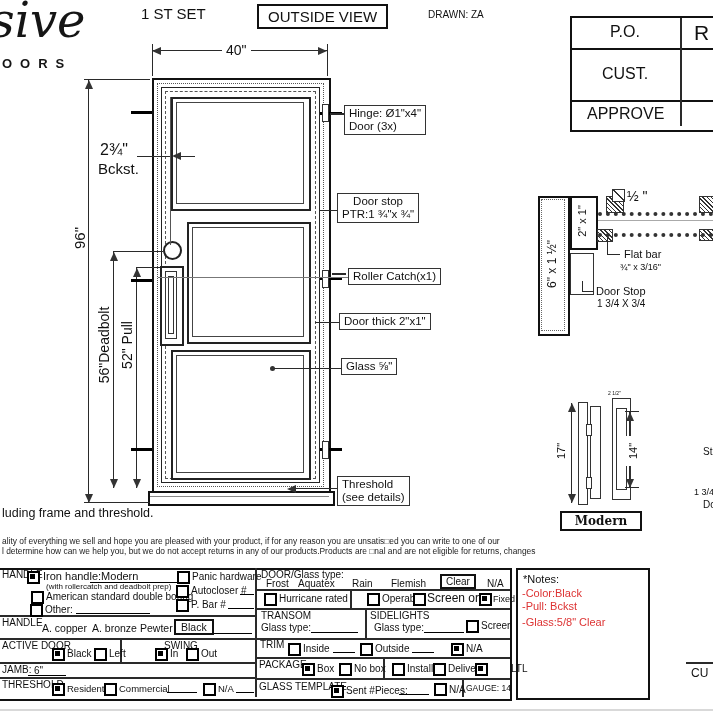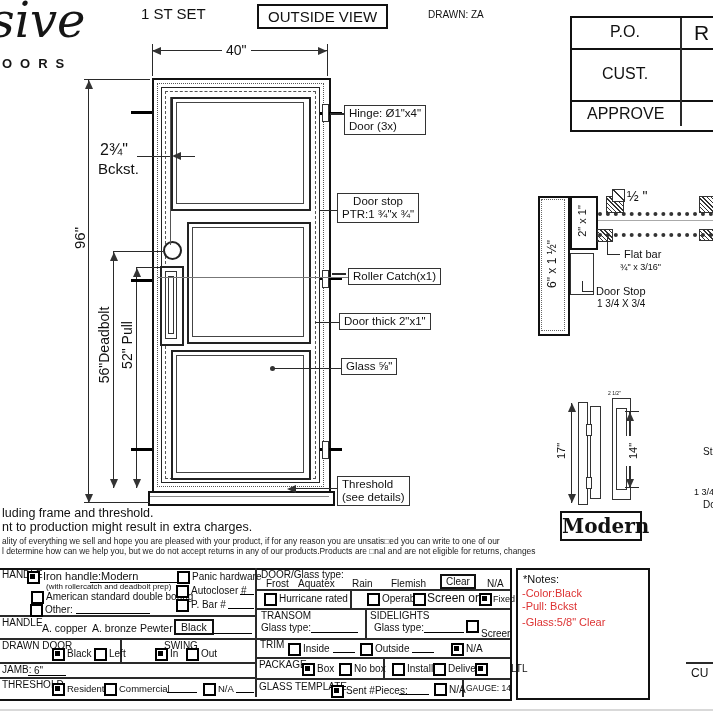--- a/index.html
+++ b/index.html
@@ -187,28 +187,27 @@
   <div class="rect" style="left:612px;top:398px;width:17px;height:100px;border:1px solid #333;"></div>
   <div class="rect" style="left:616px;top:408px;width:9px;height:80px;border:1px solid #333;"></div>
   <div class="ln" style="left:625px;top:411px;width:14px;height:1px;"></div>
   <div class="ln" style="left:625px;top:487px;width:14px;height:1px;"></div>
   <div class="ln" style="left:629px;top:412px;width:1px;height:76px;"></div>
   <div class="ar up" style="left:626px;top:412px;"></div>
   <div class="ar down" style="left:626px;top:479px;"></div>
   <div class="vlab" style="left:618px;top:443px;width:30px;font-size:11px;background:#fff;">14"</div>
 
   <div class="txt" style="left:560px;top:511px;width:78px;border:2px solid #111;text-align:center;
-              font-family:'DejaVu Serif',serif;font-weight:bold;font-size:20px;padding:1px 0;">Modern</div>
+              font-family:'DejaVu Serif',serif;font-weight:bold;font-size:12px;padding:1px 0;">Modern</div>
 
   <div class="txt" style="left:703px;top:446px;font-size:10px;">St</div>
   <div class="txt" style="left:694px;top:487px;font-size:9px;">1 3/4</div>
   <div class="txt" style="left:703px;top:499px;font-size:10px;">Do</div>
 
   <div class="txt" style="left:2px;top:506px;font-size:12.5px;">luding frame and threshold.</div>
-  <div class="txt" style="left:2px;top:520px;font-size:12.5px;">nt to production might result in extra charges.</div>
   <div class="txt" style="left:2px;top:536px;font-size:8.4px;color:#222;">ality of everything we sell and hope you are pleased with your product, if for any reason you are unsatis□ed you can write to one of our</div>
   <div class="txt" style="left:2px;top:546px;font-size:8.4px;color:#222;">l determine how can we help you, but we do not accept returns in any of our products.Products are □nal and are not eligible for returns, changes</div>
 
   <div class="abs" style="left:0;top:568px;width:510px;height:129px;border:2px solid #111;border-left:none;">
   </div>
 
   <div class="ln" style="left:255px;top:568px;width:2px;height:129px;"></div>
   <div class="ln" style="left:0;top:615px;width:257px;height:2px;"></div>
   <div class="ln" style="left:0;top:638px;width:257px;height:2px;"></div>
   <div class="ln" style="left:0;top:662px;width:257px;height:2px;"></div>
@@ -243,21 +242,21 @@
   <div class="txt formlbl" style="left:191px;top:599px;">P. Bar #</div>
   <div class="ul" style="left:228px;top:608px;width:26px;"></div>
 
   <div class="txt formlbl" style="left:2px;top:617px;">HANDLE</div>
   <div class="txt" style="left:42px;top:622px;font-size:10.5px;">A. copper</div>
   <div class="txt" style="left:92px;top:622px;font-size:10.5px;">A. bronze</div>
   <div class="txt" style="left:140px;top:622px;font-size:10.5px;">Pewter</div>
   <div class="txt" style="left:174px;top:619px;font-size:10.5px;border:2px solid #111;padding:0 5px;">Black</div>
   <div class="ul" style="left:214px;top:633px;width:38px;"></div>
 
-  <div class="txt formlbl" style="left:2px;top:640px;">DRAWN DOOR</div>
+  <div class="txt formlbl" style="left:2px;top:640px;">ACTIVE DOOR</div>
   <div class="cb on" style="left:52px;top:648px;"></div>
   <div class="txt formlbl" style="left:67px;top:648px;">Black</div>
   <div class="cb" style="left:94px;top:648px;"></div>
   <div class="txt formlbl" style="left:109px;top:648px;">Left</div>
   <div class="txt formlbl" style="left:124px;top:640px;margin-left:40px;">SWING</div>
   <div class="cb on" style="left:155px;top:648px;"></div>
   <div class="txt formlbl" style="left:170px;top:648px;">In</div>
   <div class="cb" style="left:186px;top:648px;"></div>
   <div class="txt formlbl" style="left:201px;top:648px;">Out</div>
 
@@ -292,21 +291,21 @@
   <div class="cb on" style="left:479px;top:593px;"></div>
   <div class="txt" style="left:493px;top:594px;font-size:9px;">Fixed</div>
 
   <div class="txt formlbl" style="left:261px;top:610px;">TRANSOM</div>
   <div class="txt formlbl" style="left:261px;top:622px;">Glass type:</div>
   <div class="ul" style="left:311px;top:632px;width:47px;"></div>
   <div class="txt formlbl" style="left:370px;top:610px;">SIDELIGHTS</div>
   <div class="txt formlbl" style="left:374px;top:622px;">Glass type:</div>
   <div class="ul" style="left:424px;top:632px;width:40px;"></div>
   <div class="cb" style="left:466px;top:620px;"></div>
-  <div class="txt formlbl" style="left:481px;top:620px;margin-top:8px;">Screen</div>
+  <div class="txt formlbl" style="left:481px;top:620px;">Screen</div>
 
   <div class="txt formlbl" style="left:260px;top:639px;">TRIM</div>
   <div class="cb" style="left:288px;top:643px;"></div>
   <div class="txt formlbl" style="left:303px;top:643px;">Inside</div>
   <div class="ul" style="left:333px;top:652px;width:22px;"></div>
   <div class="cb" style="left:360px;top:643px;"></div>
   <div class="txt formlbl" style="left:375px;top:643px;">Outside</div>
   <div class="ul" style="left:412px;top:652px;width:22px;"></div>
   <div class="cb on" style="left:451px;top:643px;"></div>
   <div class="txt formlbl" style="left:466px;top:643px;">N/A</div>

